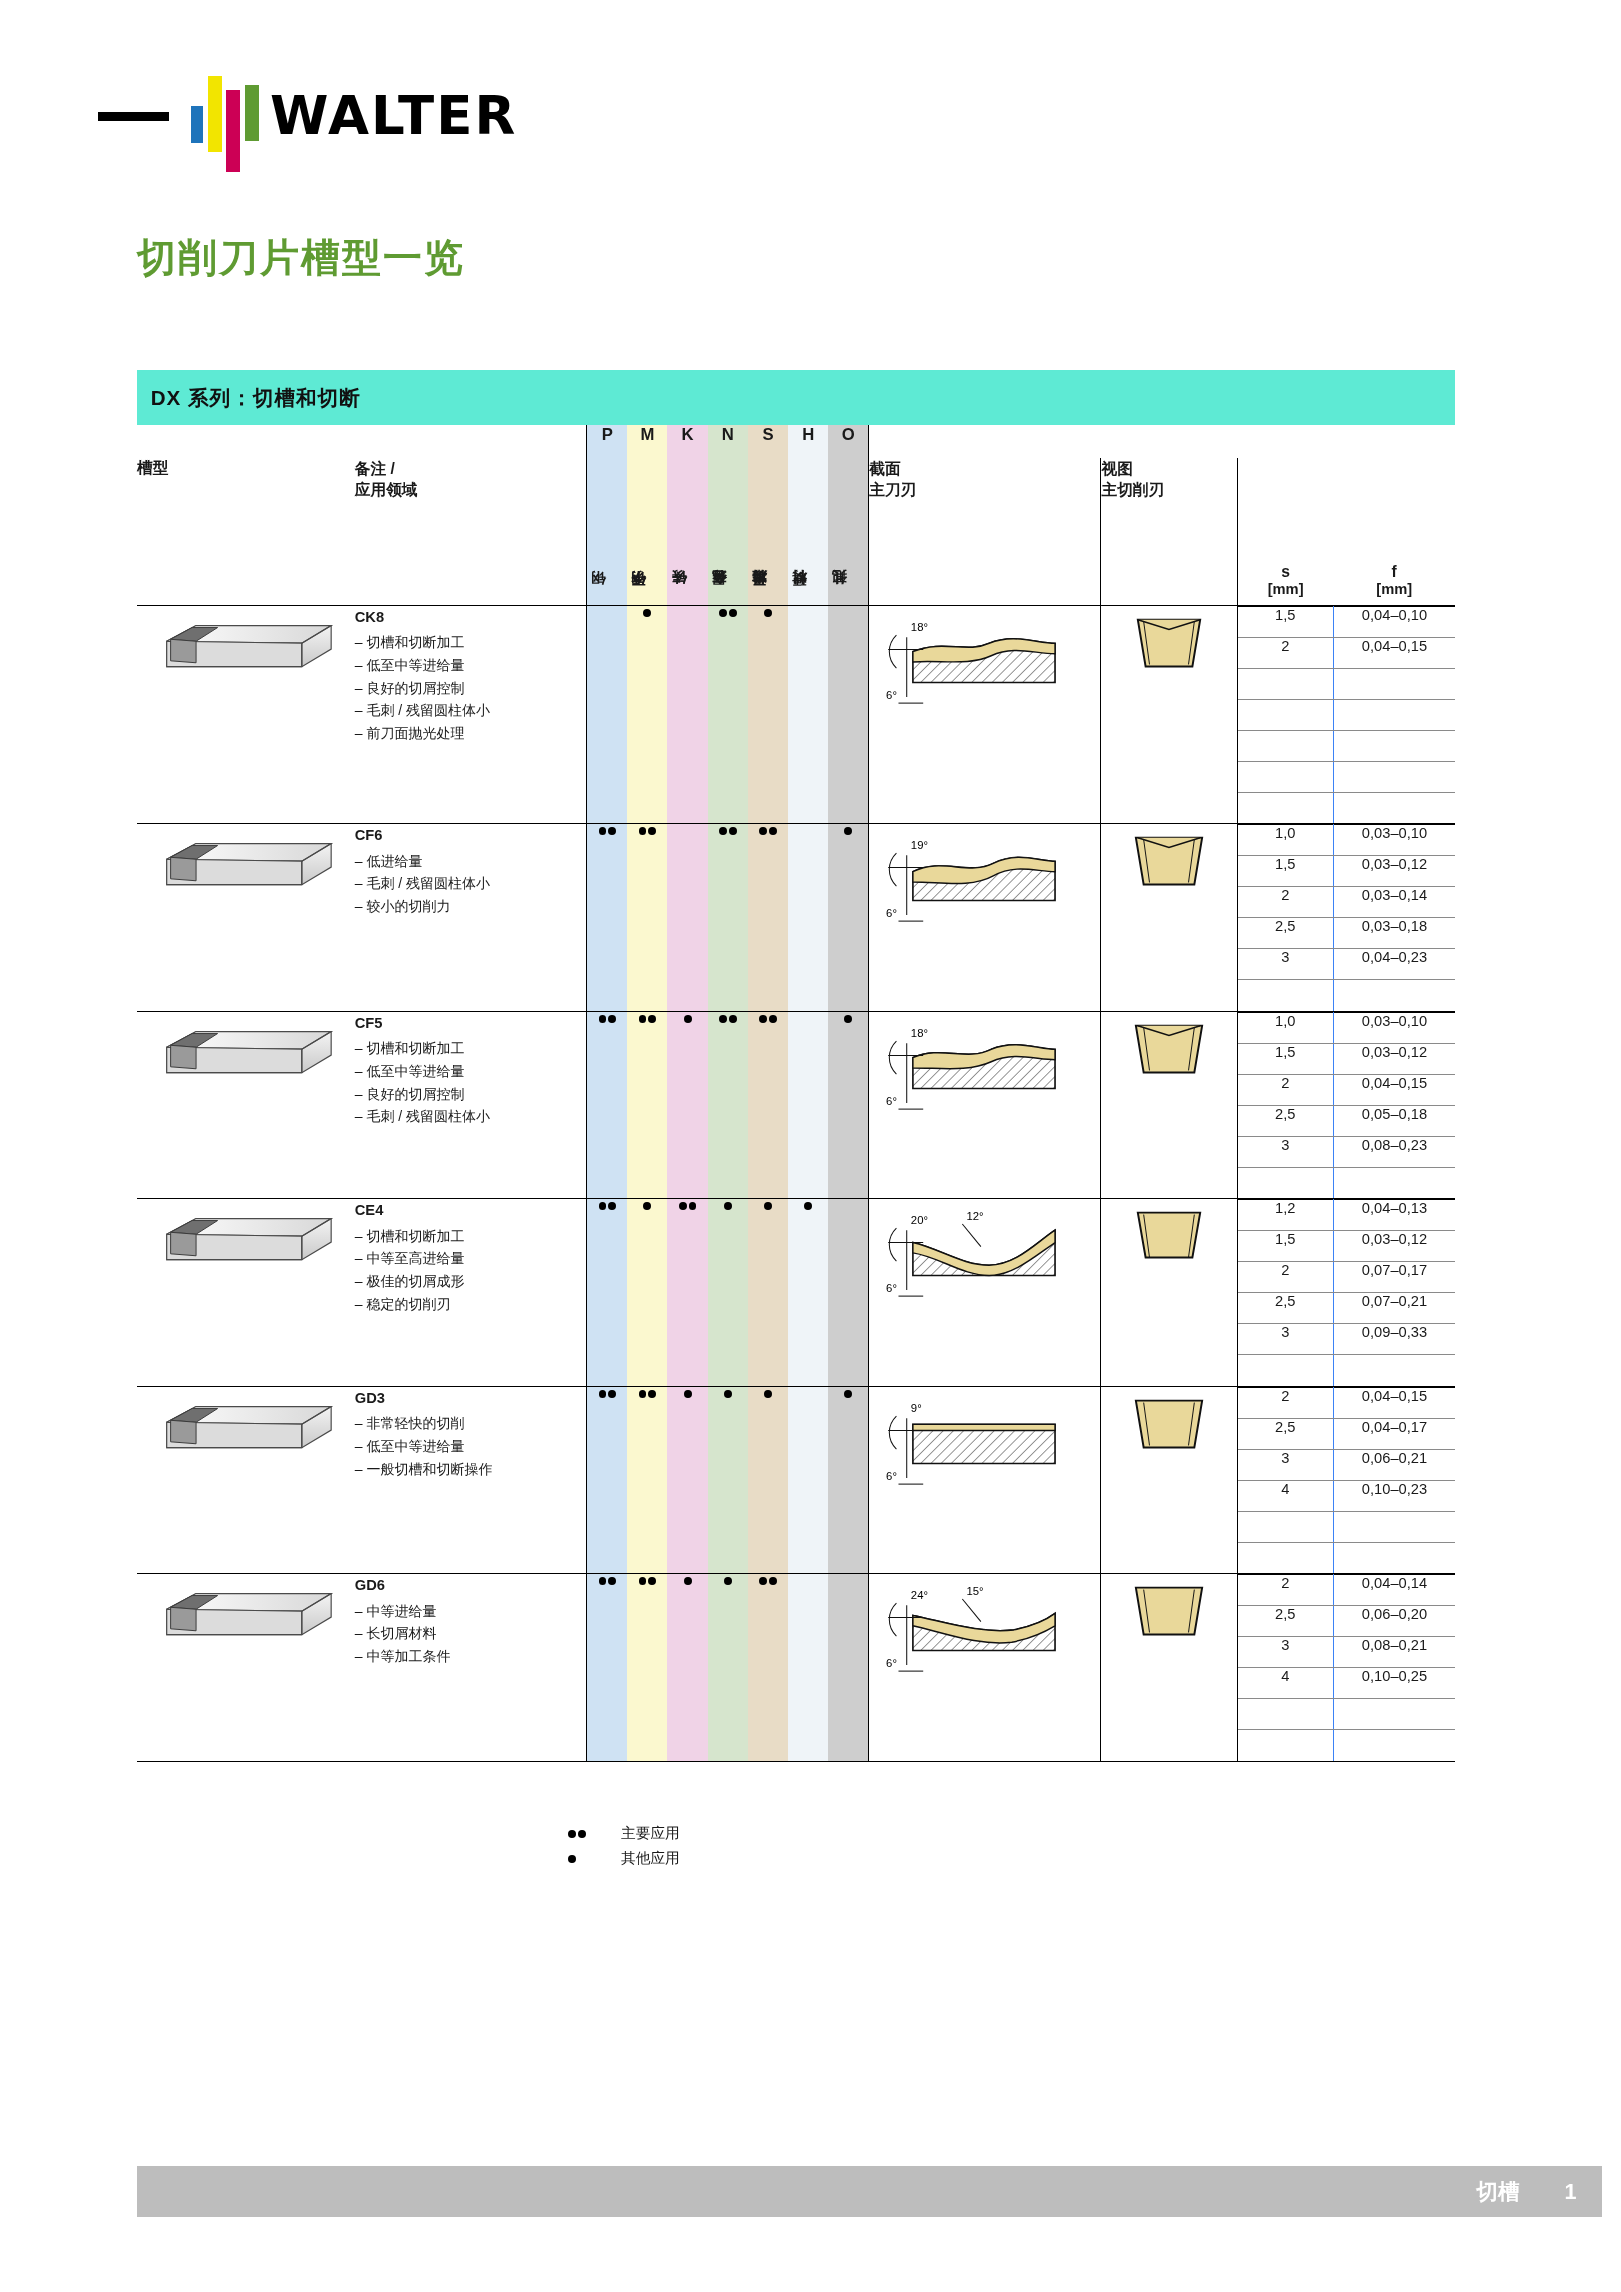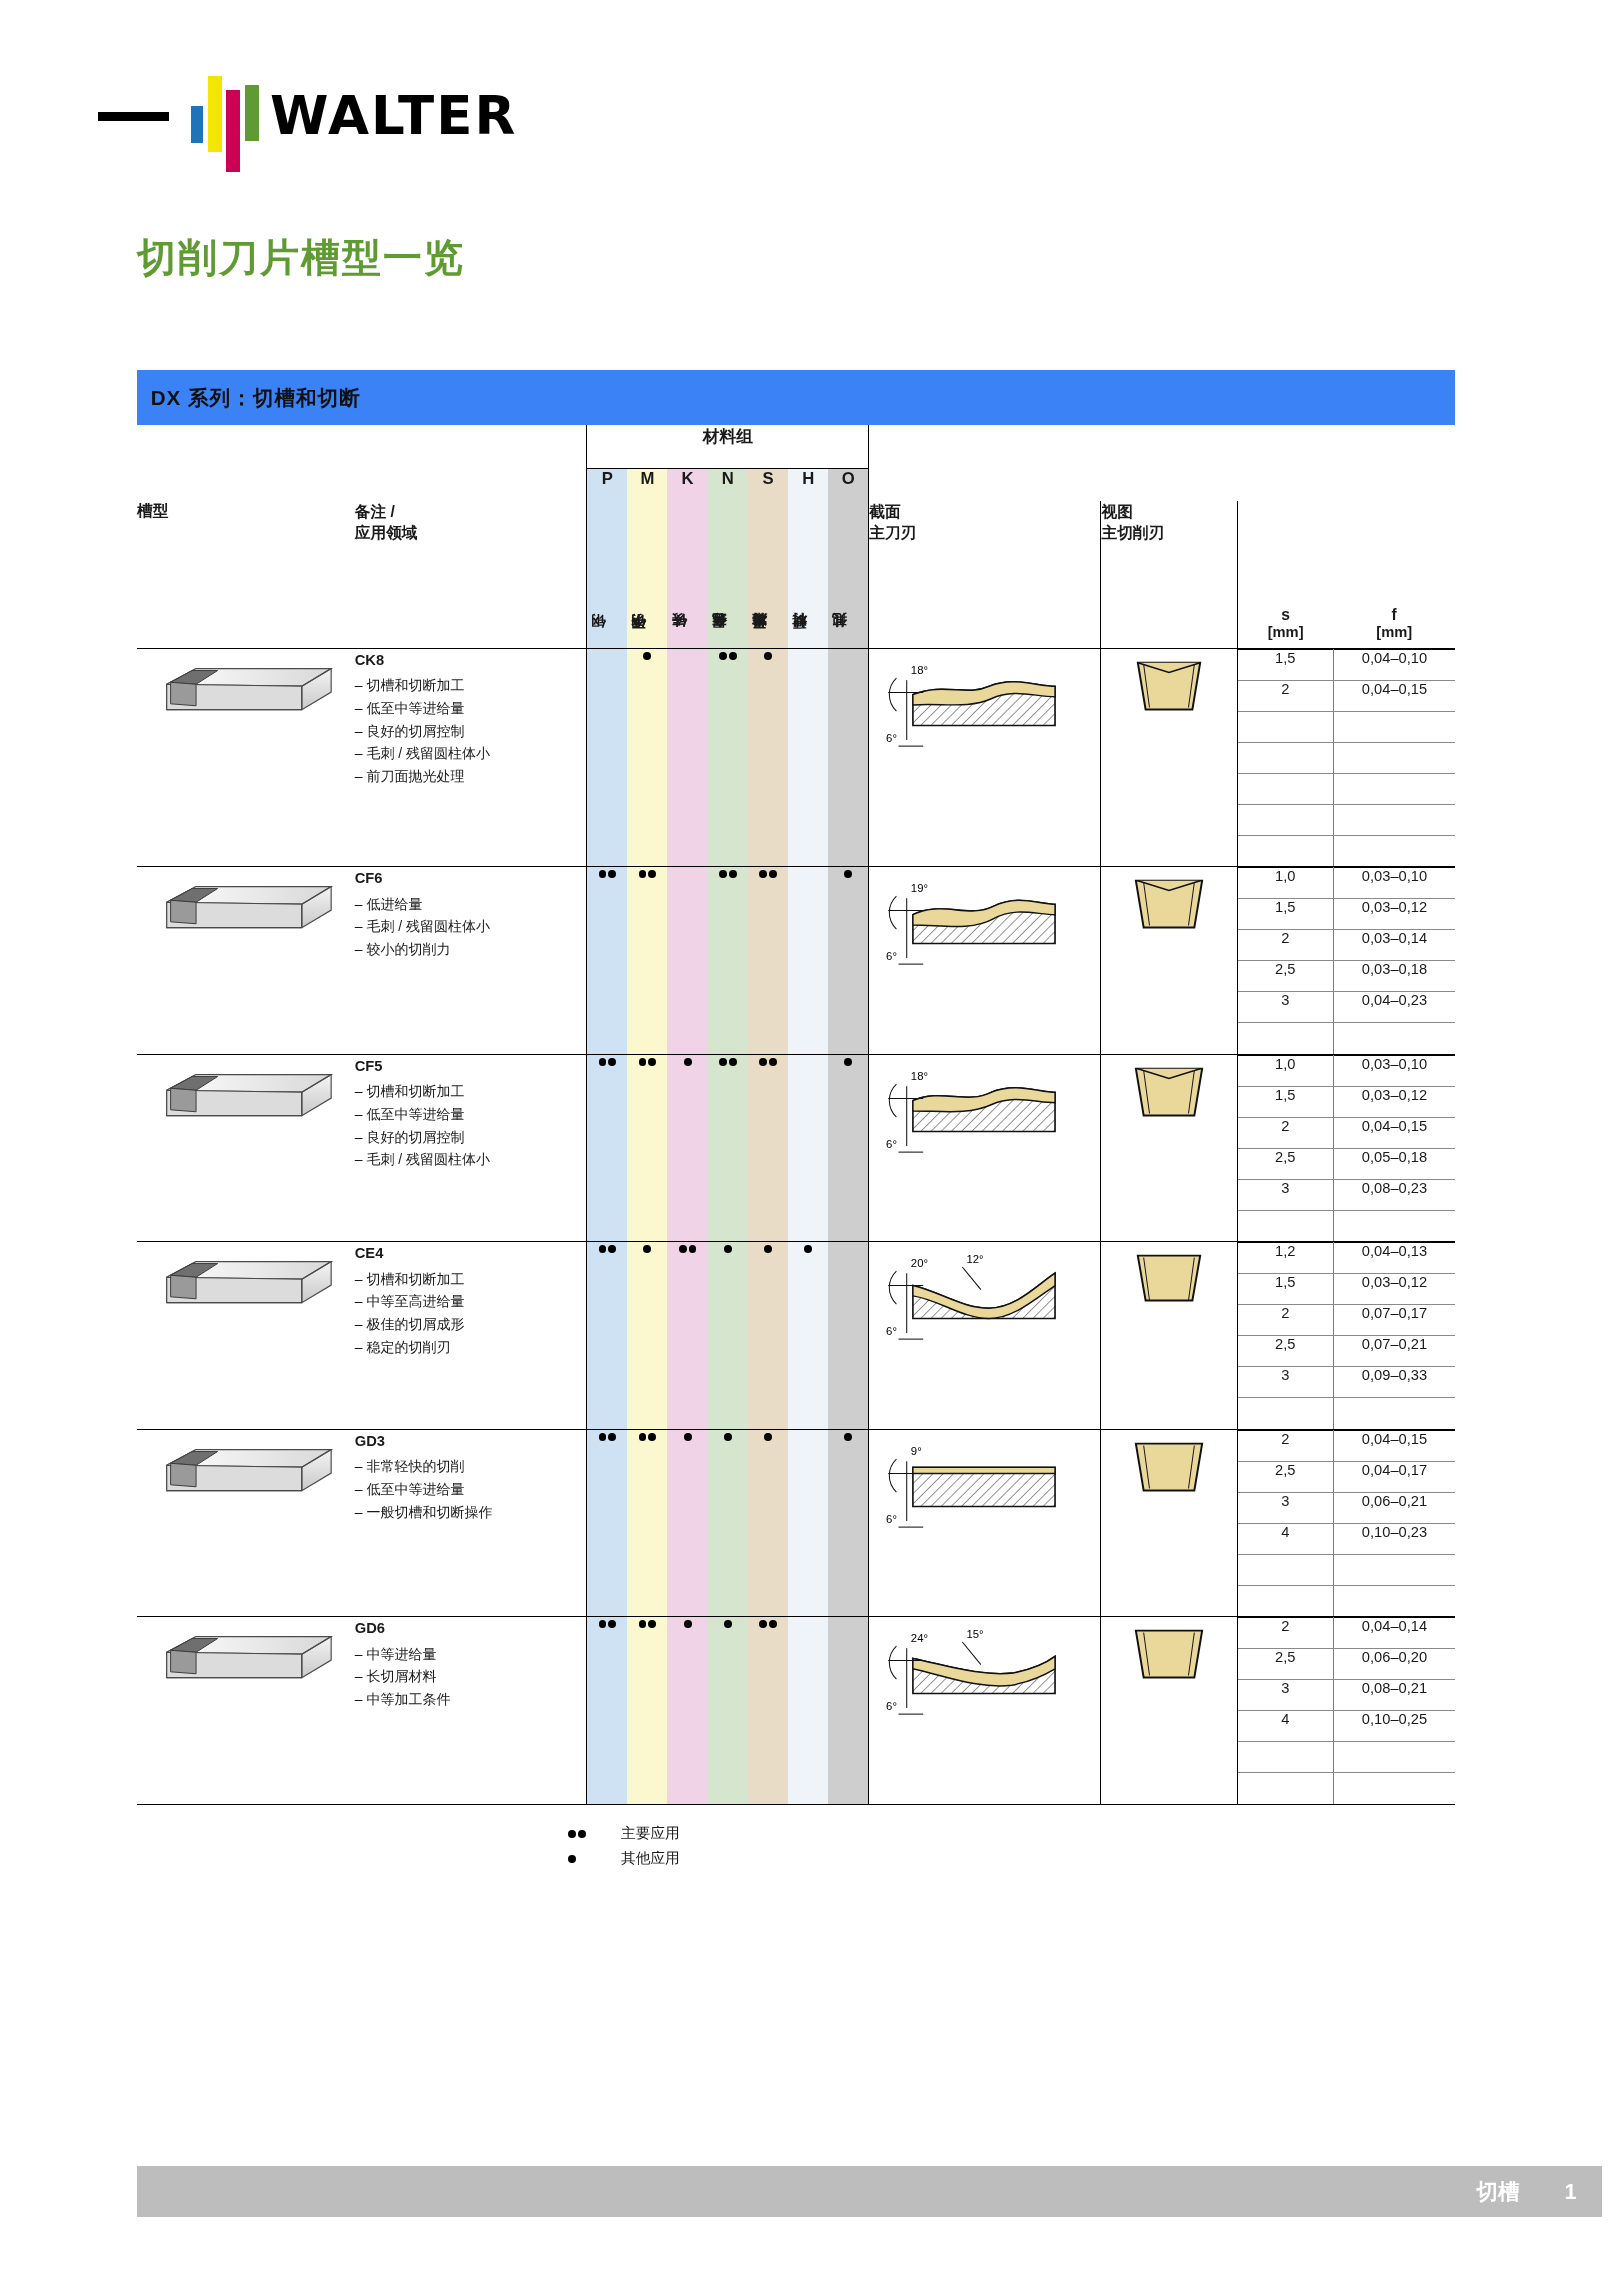--- a/index.html
+++ b/index.html
@@ -32,21 +32,21 @@
   .page-title {
     position:absolute; left:137px; top:231px;
     font-size:39px; font-weight:700; color:#5f9b32;
     letter-spacing:2px;
   }
 
   
   .section-band {
     position:absolute; left:137px; top:370px;
     width:1318px; height:55px;
-    background:#3b82f6;
+    background:#5eead4;
     display:flex; align-items:center;
   }
   .section-band span {
     padding-left:13.7px; font-size:20.6px; font-weight:700; color:#111; letter-spacing:1px;
   }
 
   
   table.main {
     position:absolute; left:137px; top:425px;
     border-collapse:collapse;
@@ -179,28 +179,20 @@
     <col style="width:39px">
       <col style="width:39px">
       <col style="width:39px">
       <col style="width:39px">
     <col style="width:225px">
     <col style="width:132px">
     <col style="width:211px">
   </colgroup>
 
   <tbody>
-      <tr>
-    <td></td>
-        <td></td>
-    <td class="hdr-matgroup" colspan="7">材料组</td>
-    <td></td>
-        <td></td>
-        <td></td>
-  </tr>
 
   <tr id="letters-row">
     <td></td>
         <td></td>
     <td class="hdr-letter c-P bl">P</td>
     <td class="hdr-letter c-M">M</td>
     <td class="hdr-letter c-K">K</td>
     <td class="hdr-letter c-N">N</td>
     <td class="hdr-letter c-S">S</td>
     <td class="hdr-letter c-H">H</td>

